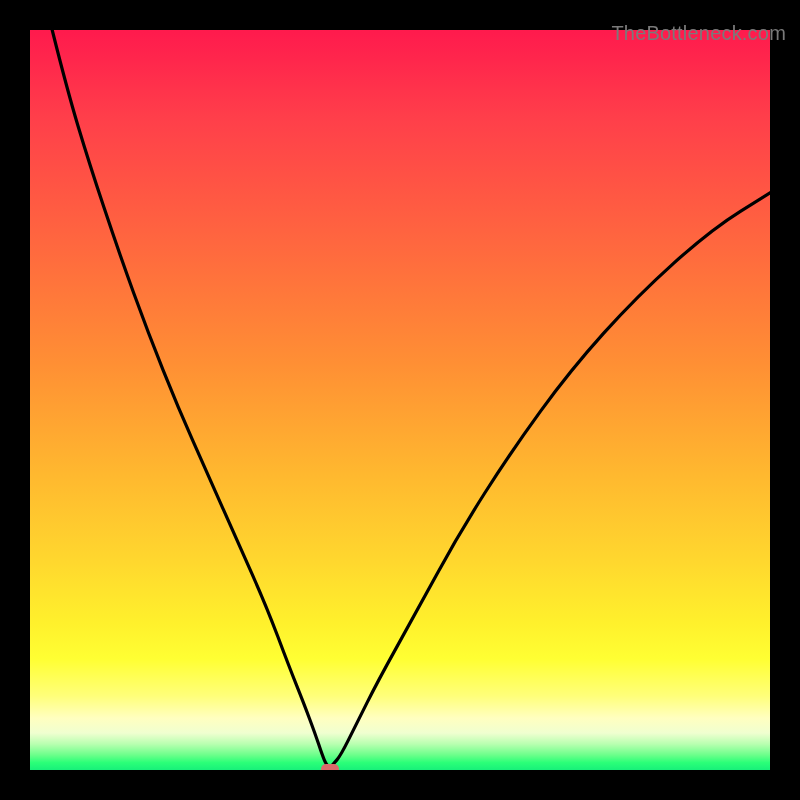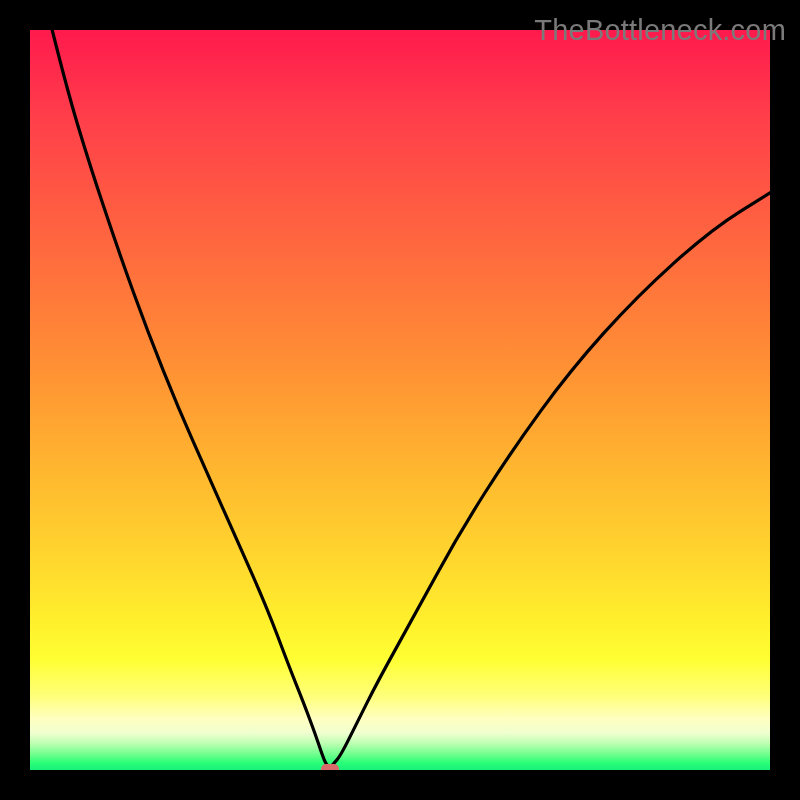--- a/index.html
+++ b/index.html
@@ -12,24 +12,24 @@
     font-family: Arial, Helvetica, sans-serif;
   }
   .frame {
     position: relative;
     width: 800px;
     height: 800px;
     background: #000;
   }
   .watermark {
     position: absolute;
-    top: 14px;
+    top: 22px;
     right: 14px;
     color: #7a7a7a;
-    font-size: 29px;
+    font-size: 20px;
     font-weight: 500;
     letter-spacing: 0.2px;
     z-index: 50;
   }
   .plot-area {
     position: absolute;
     left: 30px;
     top: 30px;
     width: 740px;
     height: 740px;

